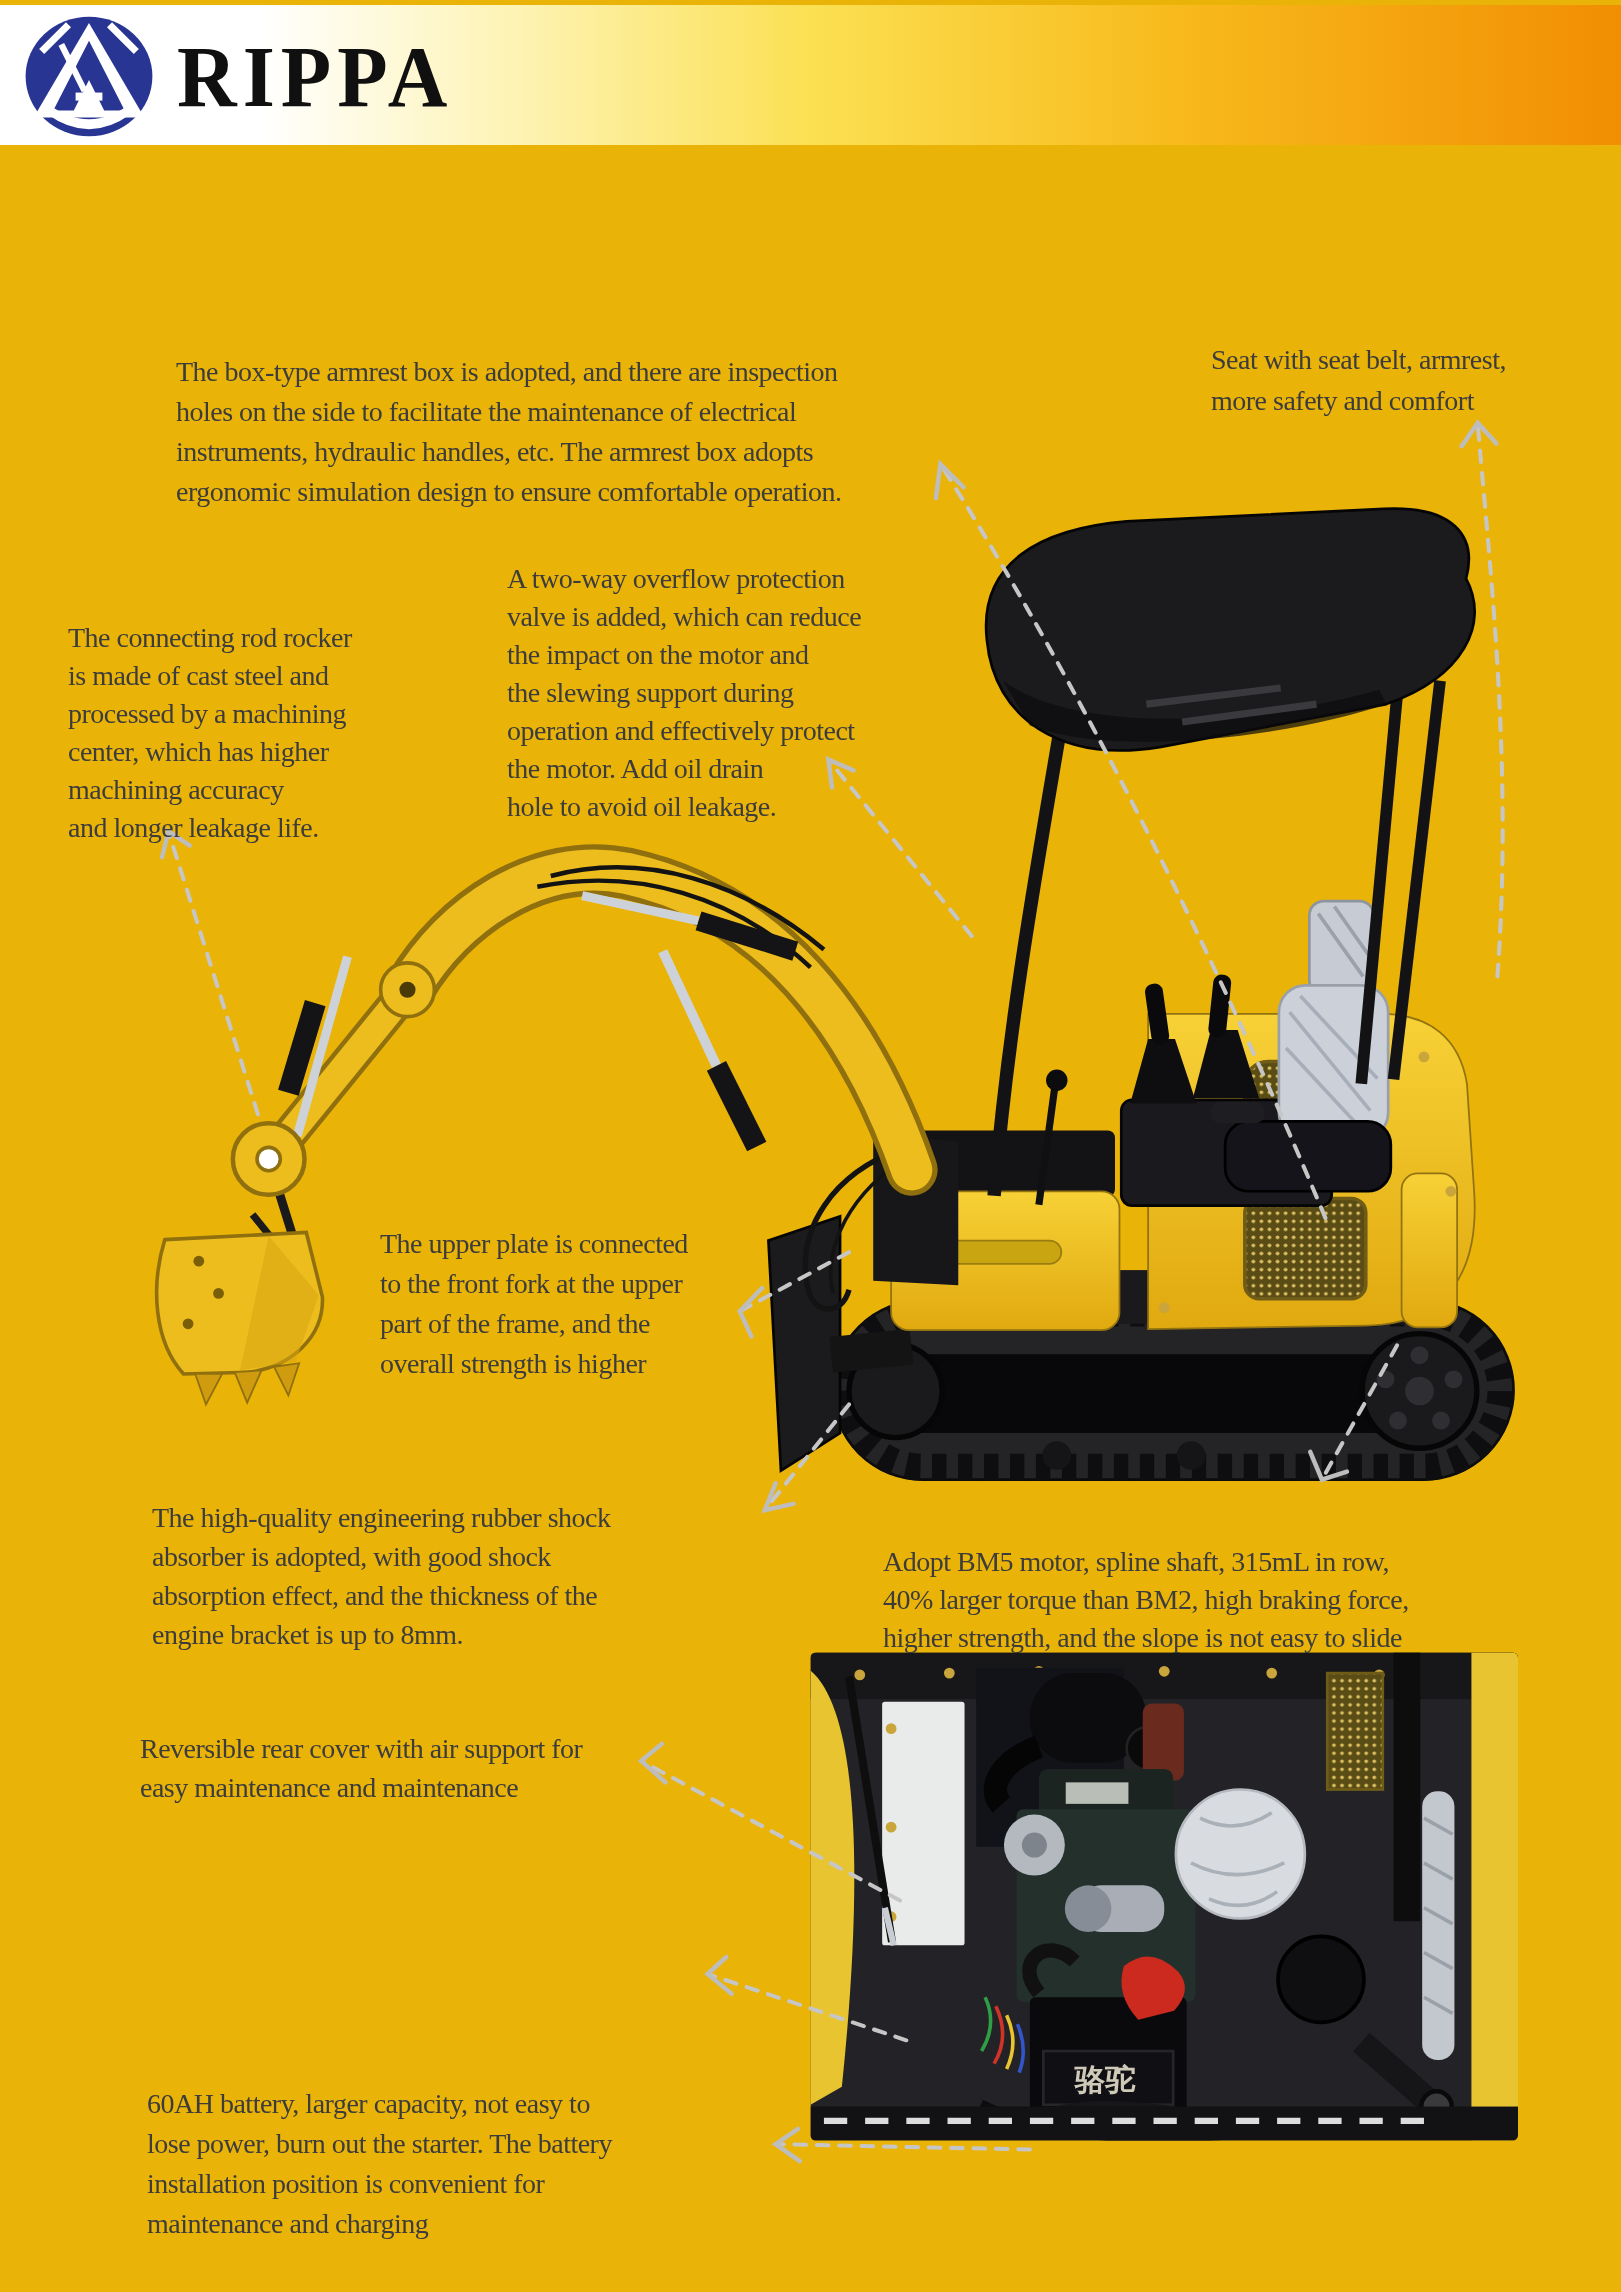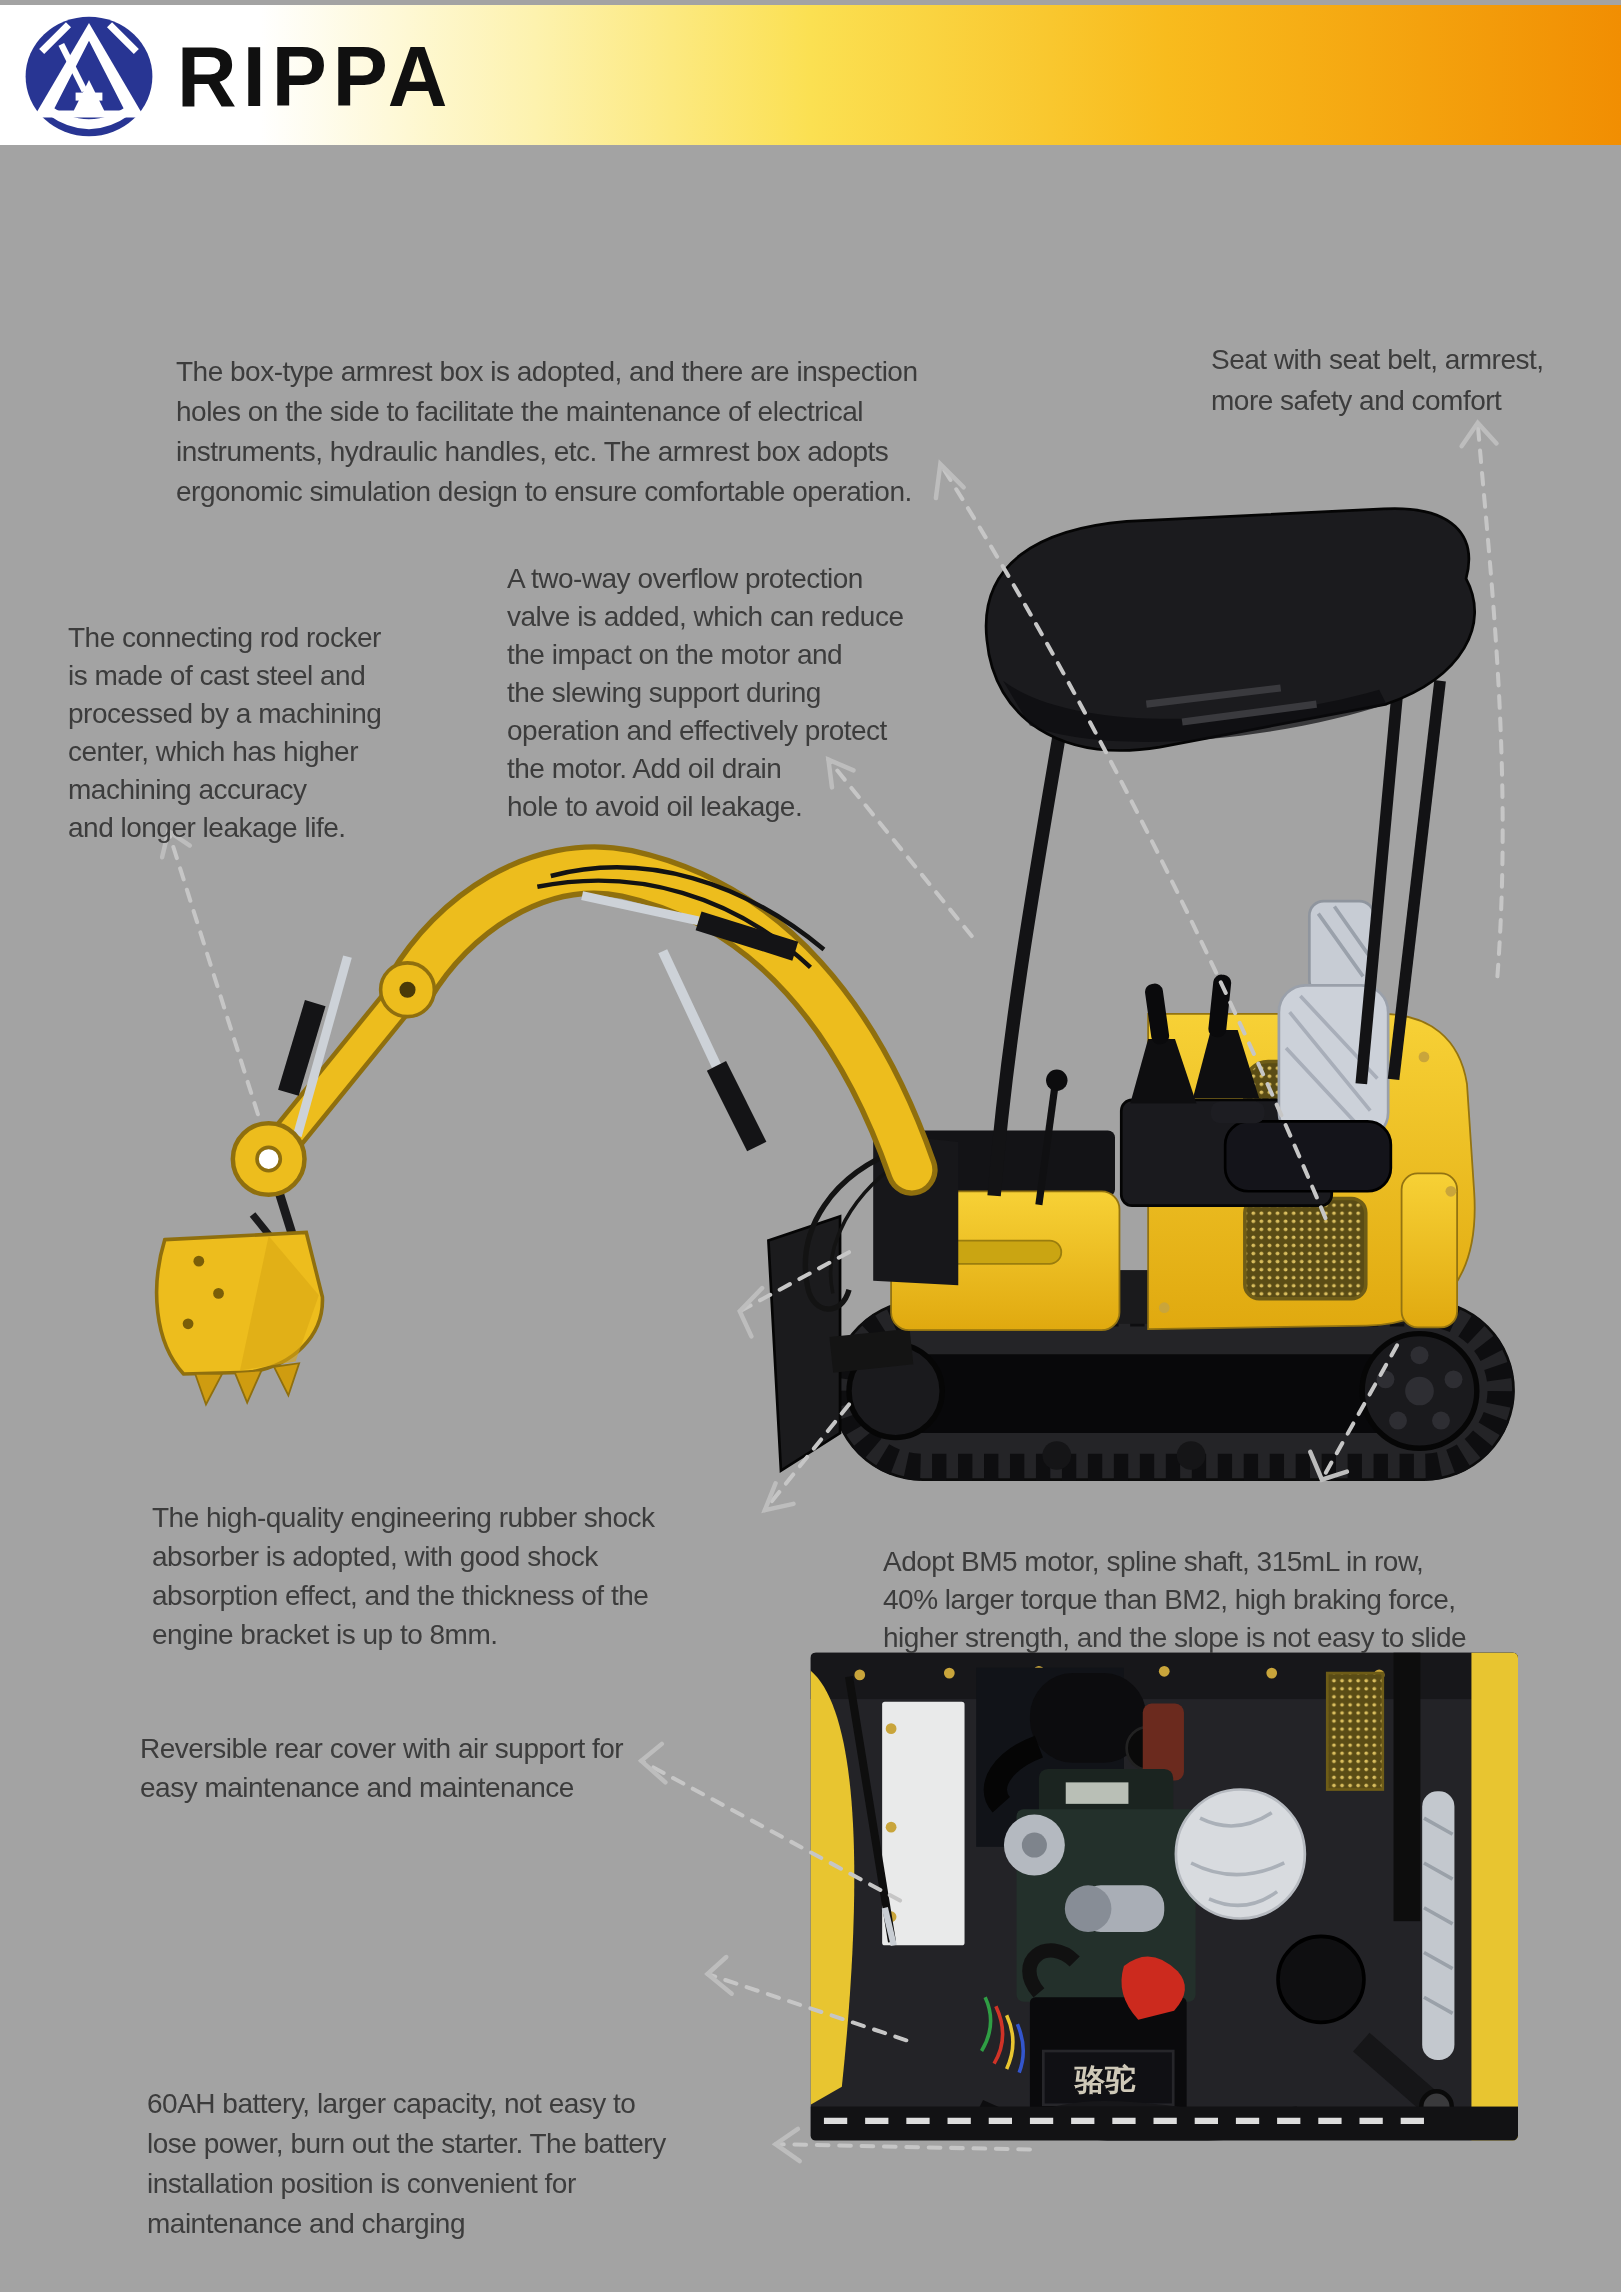--- a/index.html
+++ b/index.html
@@ -1,18 +1,18 @@
 <!DOCTYPE html>
 <html style="font-size:14.3px"><head>
 <meta charset="utf-8">
 <style>
   html,body{margin:0;padding:0;background:#ffffff;}
   #page{
-    position:relative;width:1621px;height:2293px;background:#a3a3a3;overflow:hidden;
-    font-family:Liberation Sans, sans-serif;
+    position:relative;width:1621px;height:2293px;background:#eab308;overflow:hidden;
+    font-family:Liberation Serif, serif;
   }
   
   #header-band{
     position:absolute;left:0;top:5.4px;width:1621px;height:140px;
     background:linear-gradient(to right,#ffffff 0%,#ffffff 16%,#fdf2ae 33%,#fbe052 50%,#f8bb1d 72%,#f18e02 100%);
   }
   #logo{position:absolute;left:21.5px;top:14.3px;width:134px;height:125px;}
   #brand-name{
     position:absolute;left:177px;top:27px;
     font-size:86px;font-weight:bold;letter-spacing:6.3px;color:#101010;
@@ -263,20 +263,24 @@
 the motor. Add oil drain
 hole to avoid oil leakage.</div>
   <div class="ann" id="ann-seat">Seat with seat belt, armrest,
 more safety and comfort</div>
   <div class="ann" id="ann-rod">The connecting rod rocker
 is made of cast steel and
 processed by a machining
 center, which has higher
 machining accuracy
 and longer leakage life.</div>
+  <div class="ann" id="ann-upper">The upper plate is connected
+to the front fork at the upper
+part of the frame, and the
+overall strength is higher</div>
   <div class="ann" id="ann-shock">The high-quality engineering rubber shock
 absorber is adopted, with good shock
 absorption effect, and the thickness of the
 engine bracket is up to 8mm.</div>
   <div class="ann" id="ann-motor">Adopt BM5 motor, spline shaft, 315mL in row,
 40% larger torque than BM2, high braking force,
 higher strength, and the slope is not easy to slide</div>
   <div class="ann" id="ann-rearcover">Reversible rear cover with air support for
 easy maintenance and maintenance</div>
   <div class="ann" id="ann-battery">60AH battery, larger capacity, not easy to

